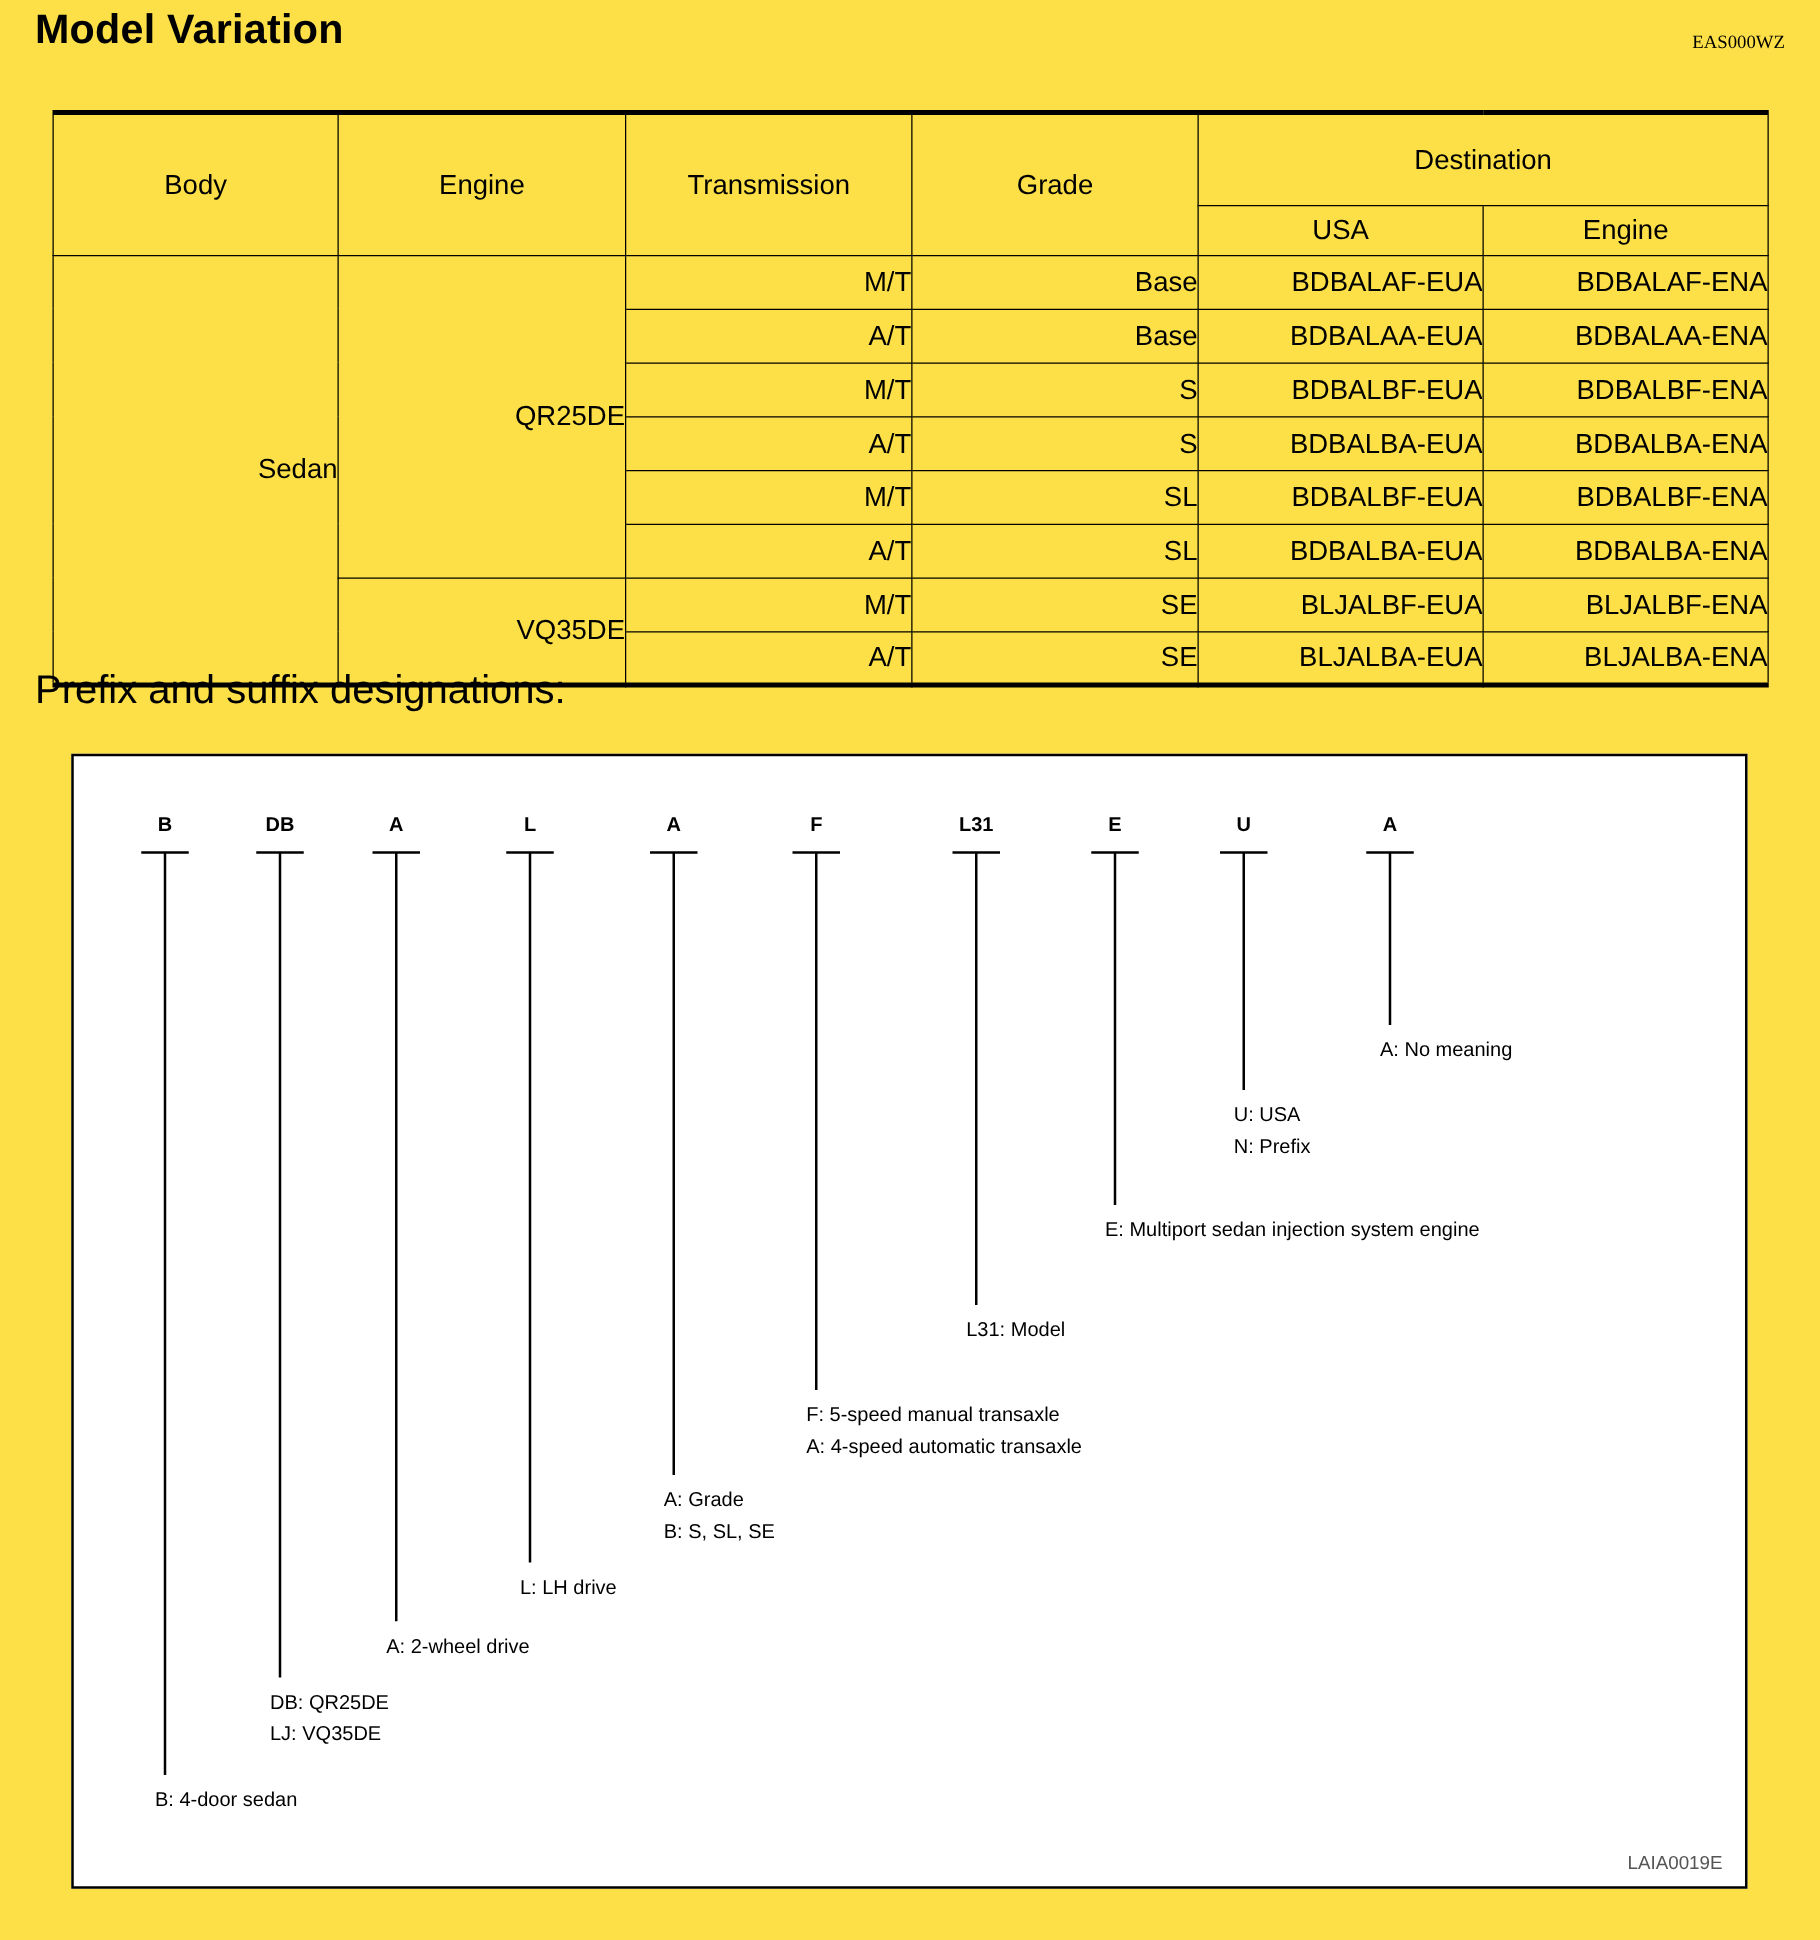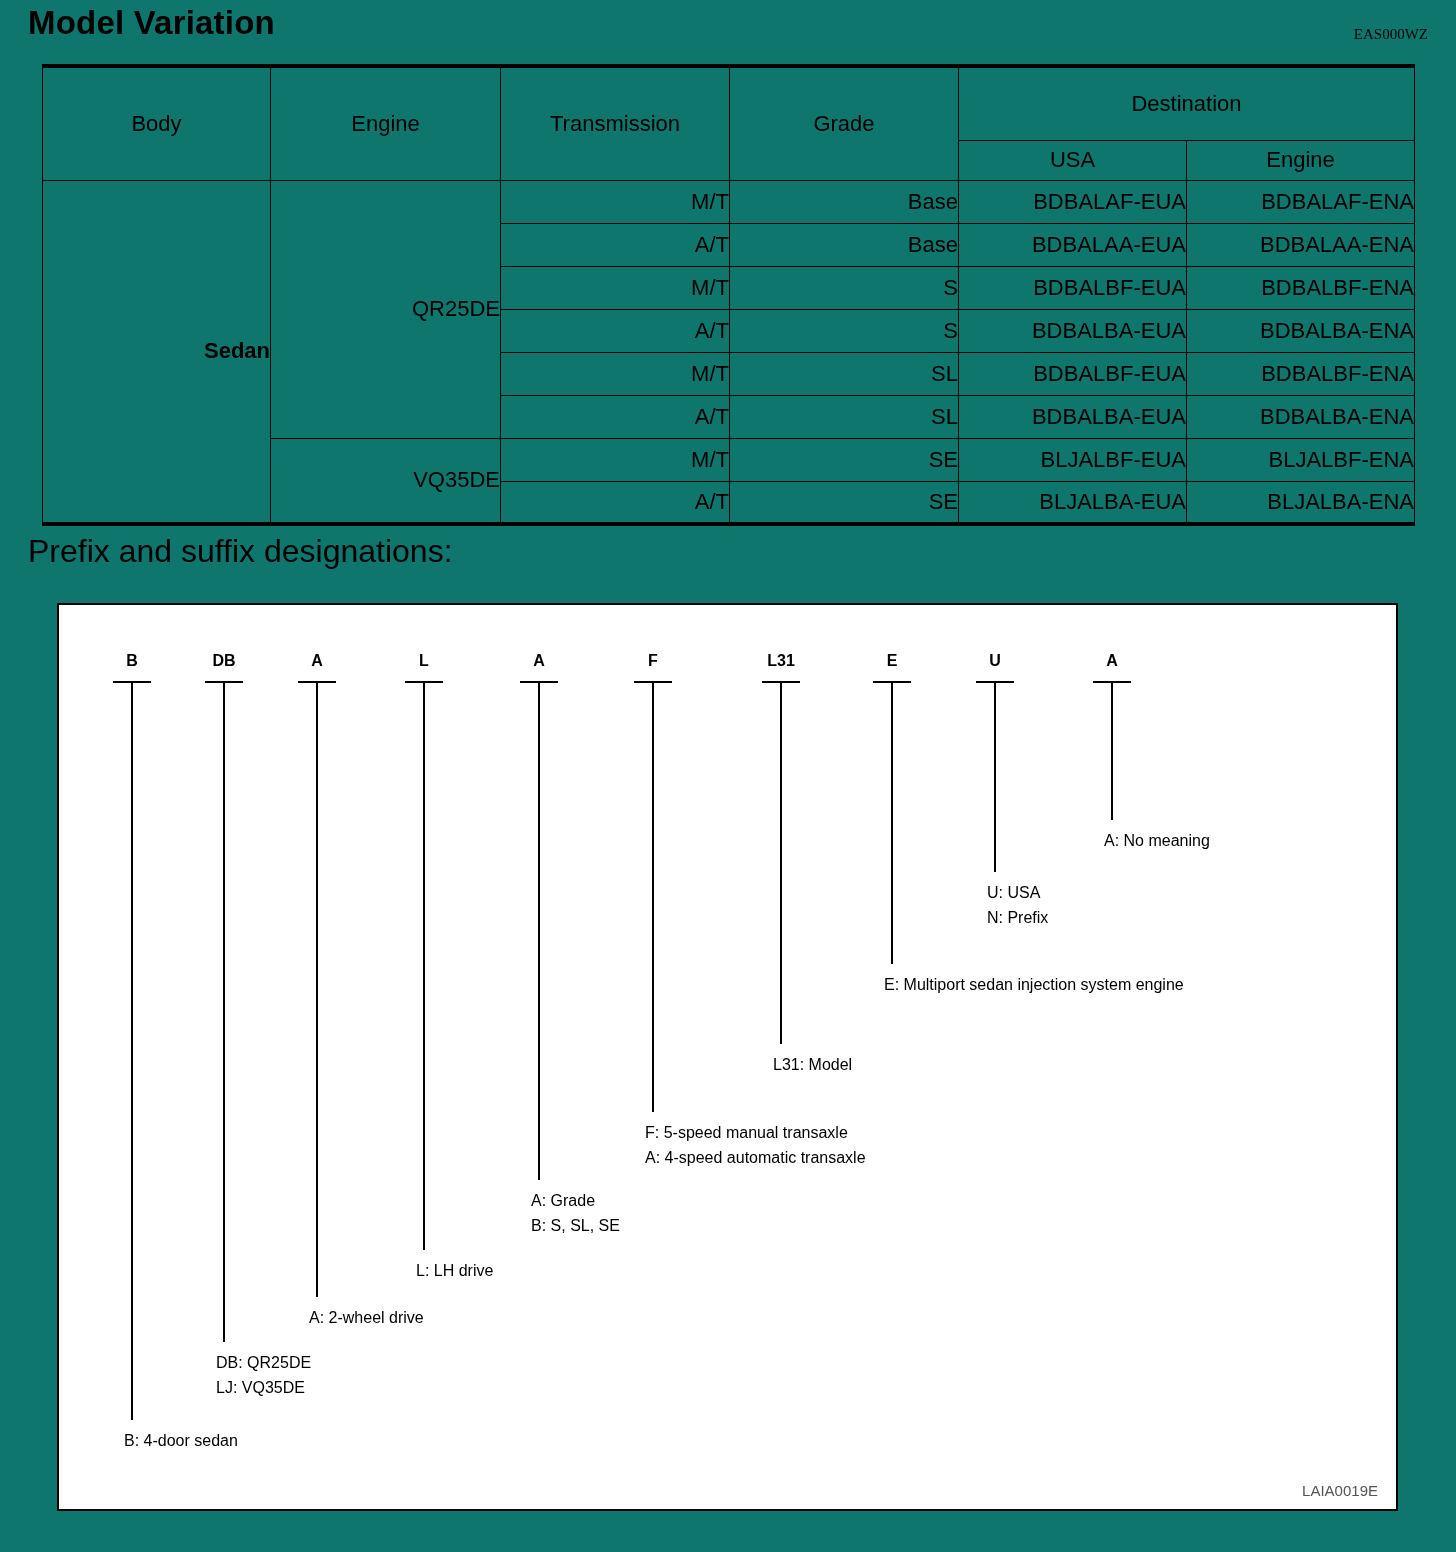--- a/index.html
+++ b/index.html
@@ -2,21 +2,21 @@
 <html><head>
 <meta charset="utf-8">
 <style>
   * { box-sizing: border-box; }
   html, body { margin: 0; padding: 0; background: #fff; }
   body { font-family: "Liberation Sans", "DejaVu Sans", sans-serif; color: #000; }
   .page {
     position: relative;
     width: 1456px;
     height: 1552px;
-    background: #0f766e;
+    background: #fde047;
     overflow: hidden;
   }
 
   
   .title {
     position: absolute;
     left: 28px;
     top: 4px;
     font-size: 33px;
     font-weight: bold;
@@ -31,31 +31,32 @@
   }
 
   
   .table-wrap { position: absolute; left: 42px; top: 64px; }
   table.mv {
     border-collapse: collapse;
     table-layout: fixed;
     width: 1372px;
     border-top: 4px solid #000;
     border-bottom: 4px solid #000;
+    margin-top: 24px;
   }
   table.mv th, table.mv td {
     border: 1px solid #000;
     font-size: 22px;
     font-weight: normal;
     vertical-align: middle;
     overflow: hidden;
   }
   table.mv th { text-align: center; padding: 0 4px; }
   table.mv td { text-align: right; padding: 0 0 0 13px; }
-  table.mv td.body-col { padding-left: 8px; font-weight: bold; }
+  table.mv td.body-col { padding-left: 8px; }
   tr.hrow1 { height: 74px; }
   tr.hrow2 { height: 40px; }
   tr.drow  { height: 43px; }
 
   
   .prefix-line {
     position: absolute;
     left: 28px;
     top: 533px;
     font-size: 32px;

